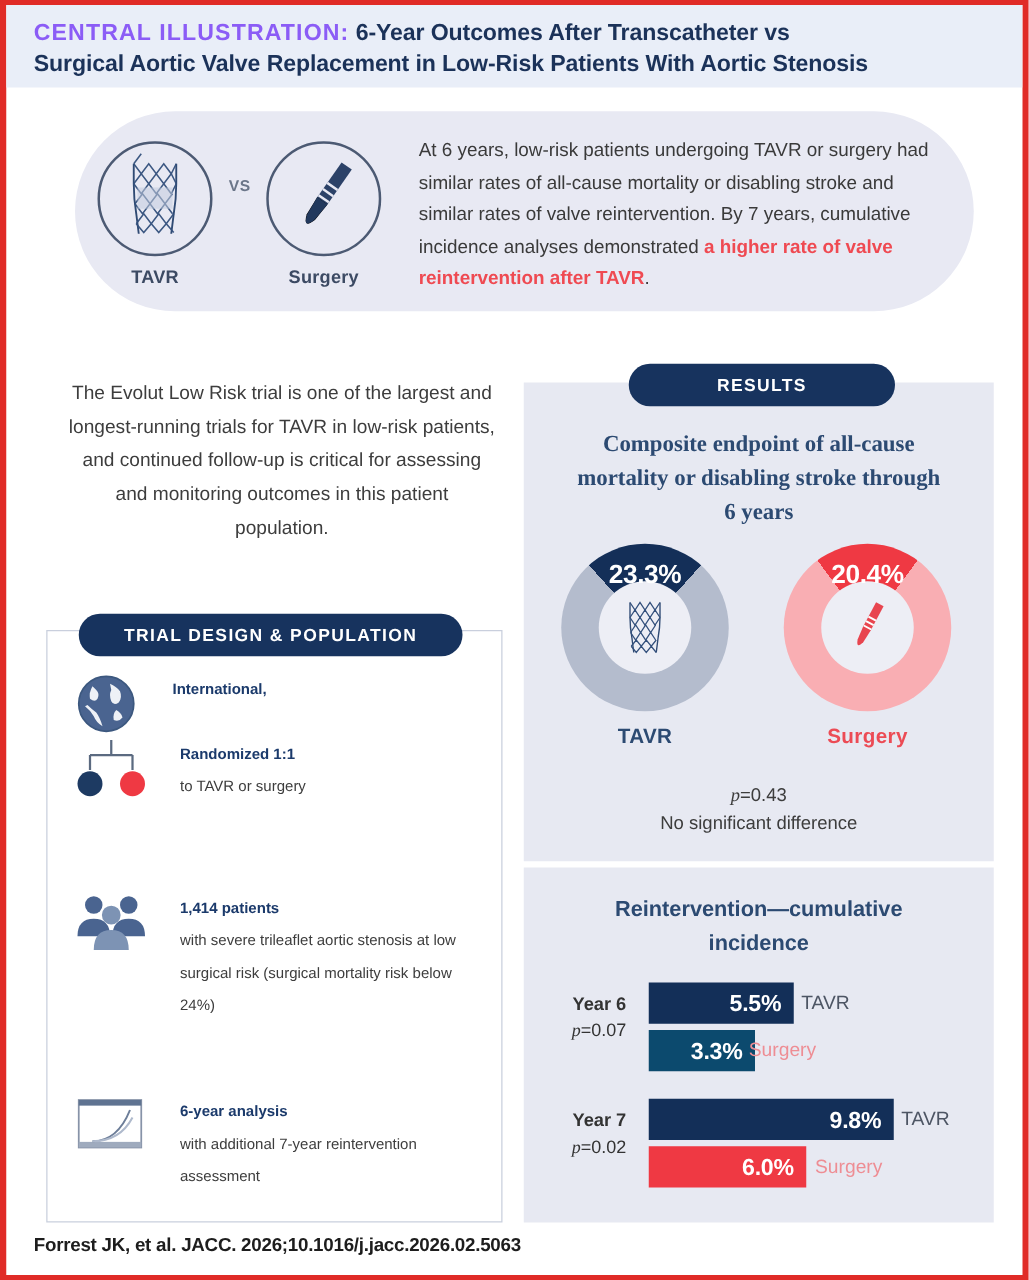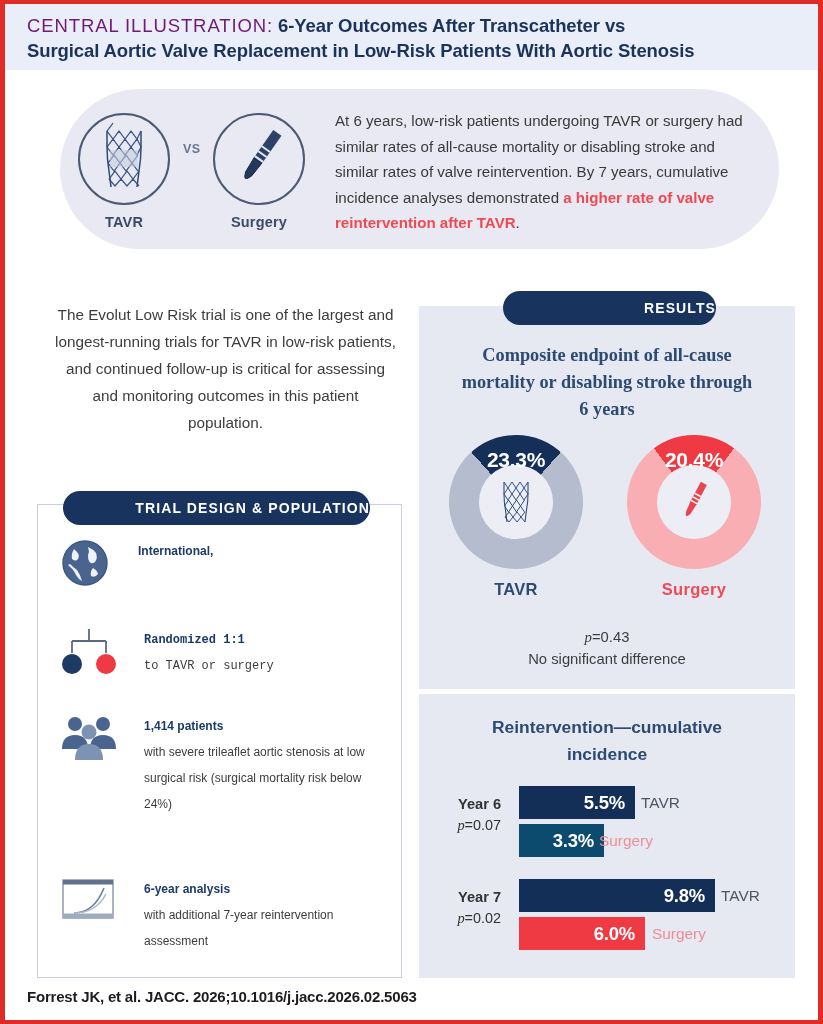--- a/index.html
+++ b/index.html
@@ -31,23 +31,23 @@
   }
   .header-line {
     font-size: 18.5px;
     font-weight: bold;
     color: #1b3259;
     letter-spacing: -0.1px;
     line-height: 25px;
     white-space: nowrap;
   }
   .header-kicker {
-    color: #701a75;
+    color: #8b5cf6;
     letter-spacing: 0.9px;
-    font-weight: normal;
+    font-weight: bold;
   }
 
   
   .top-capsule {
     position: absolute;
     left: 55px; top: 85px;
     width: 719px; height: 160px;
     background: #e8e9f3;
     border-radius: 80px;
   }
@@ -107,21 +107,21 @@
     background: #ffffff;
   }
   .pill-title {
     position: absolute;
     background: #17335e;
     color: #ffffff;
     font-size: 14px;
     font-weight: bold;
     letter-spacing: 1.1px;
     border-radius: 22px;
-    text-align: right;
+    text-align: center;
     line-height: 34px;
     height: 34px;
   }
   #trial-pill { left: 58px; top: 487px; width: 307px; }
   #results-pill { left: 498px; top: 287px; width: 213px; }
 
   .trial-item {
     position: absolute;
     left: 55px;
     width: 330px;
@@ -334,21 +334,21 @@
           <path d="M33,30 Q37,32 38,36 Q35,40 31,38 Q30,33 33,30 Z"></path>
         </g>
         <circle cx="25" cy="25" r="22" fill="none" stroke="#3c587f" stroke-width="1.4"></circle>
       </svg>
     </div>
     <div class="ti-text">
       <div class="ti-head">International,</div>
     </div>
   </div>
 
-  <div class="trial-item" style="top:623px;font-family:Liberation Mono, monospace;">
+  <div class="trial-item" style="top:586px;">
     <div class="ti-icon">
       <svg width="58" height="52" viewBox="0 0 58 52">
         <g stroke="#5b6a80" stroke-width="1.8" fill="none">
           <line x1="29" y1="2" x2="29" y2="14"></line>
           <line x1="12" y1="14" x2="46" y2="14"></line>
           <line x1="12" y1="14" x2="12" y2="26"></line>
           <line x1="46" y1="14" x2="46" y2="26"></line>
         </g>
         <circle cx="12" cy="37" r="10" fill="#1d3a62"></circle>
         <circle cx="46" cy="37" r="10" fill="#ef3943"></circle>

